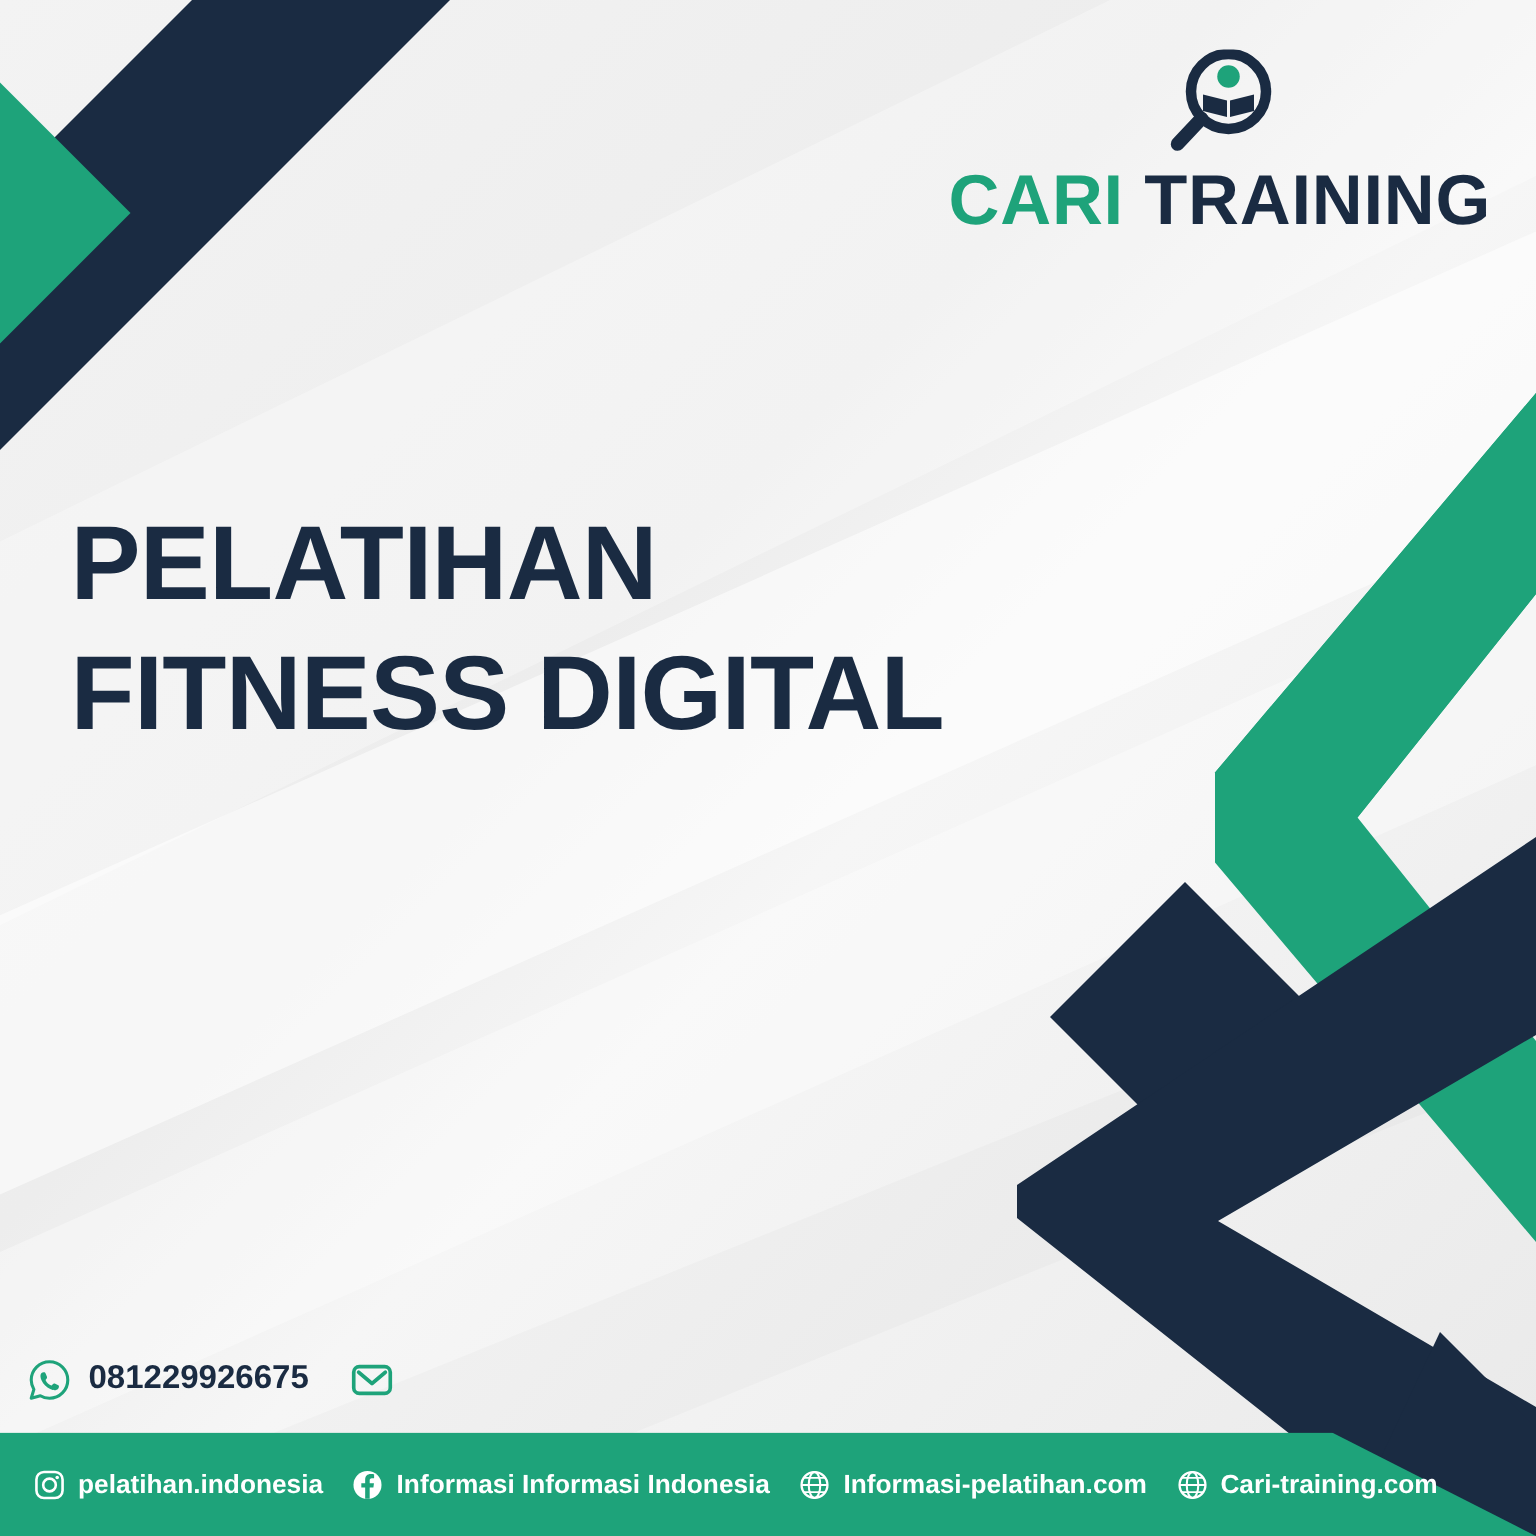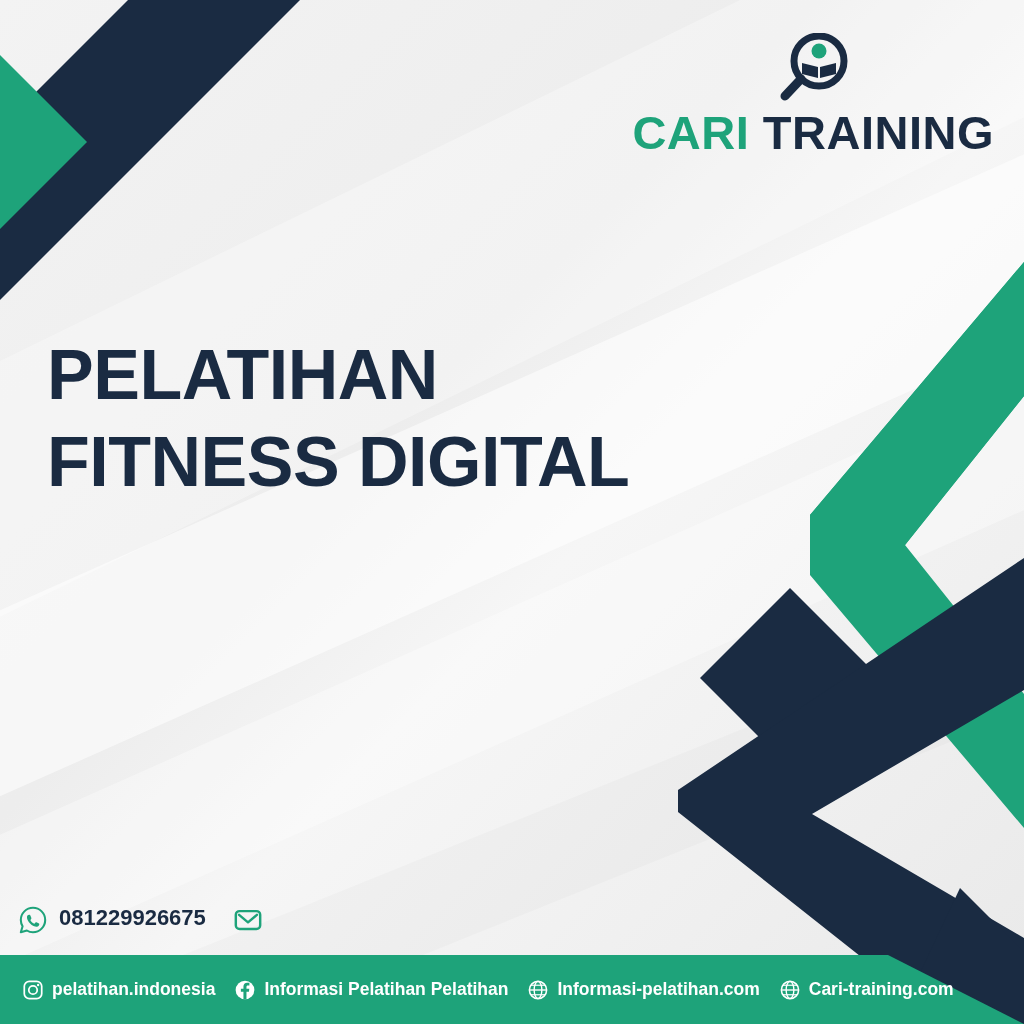--- a/index.html
+++ b/index.html
@@ -221,21 +221,21 @@
           <circle cx="17.6" cy="6.5" r="1.3" fill="#ffffff"></circle>
         </svg>
         <span>pelatihan.indonesia</span>
       </div>
 
       <div class="social-item">
         <svg class="social-icon" viewBox="0 0 24 24">
           <circle cx="12" cy="12" r="10.2" fill="#ffffff"></circle>
           <path d="M13.6 22 v-8.1 h2.7 l.4 -3.2 h-3.1 V8.6 c0 -.9 .3 -1.6 1.6 -1.6 h1.6 V4.2 C16.4 4.1 15.4 4 14.3 4 c-2.4 0 -4 1.5 -4 4.2 v2.5 H7.5 v3.2 h2.8 V22 Z" fill="#1ea37a"></path>
         </svg>
-        <span>Informasi Pelatihan Pelatihan</span>
+        <span>Informasi Informasi Indonesia</span>
       </div>
 
       <div class="social-item">
         <svg class="social-icon" viewBox="0 0 24 24">
           <circle cx="12" cy="12" r="9.4" fill="none" stroke="#ffffff" stroke-width="1.7"></circle>
           <ellipse cx="12" cy="12" rx="4.2" ry="9.4" fill="none" stroke="#ffffff" stroke-width="1.5"></ellipse>
           <line x1="2.6" y1="12" x2="21.4" y2="12" stroke="#ffffff" stroke-width="1.5"></line>
           <line x1="4.3" y1="6.8" x2="19.7" y2="6.8" stroke="#ffffff" stroke-width="1.3"></line>
           <line x1="4.3" y1="17.2" x2="19.7" y2="17.2" stroke="#ffffff" stroke-width="1.3"></line>
         </svg>

